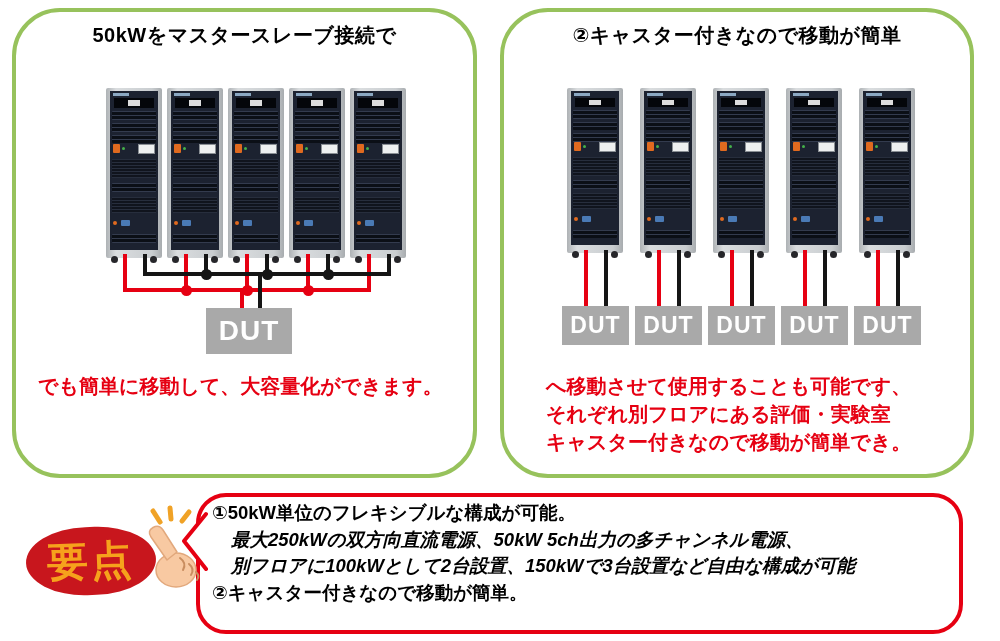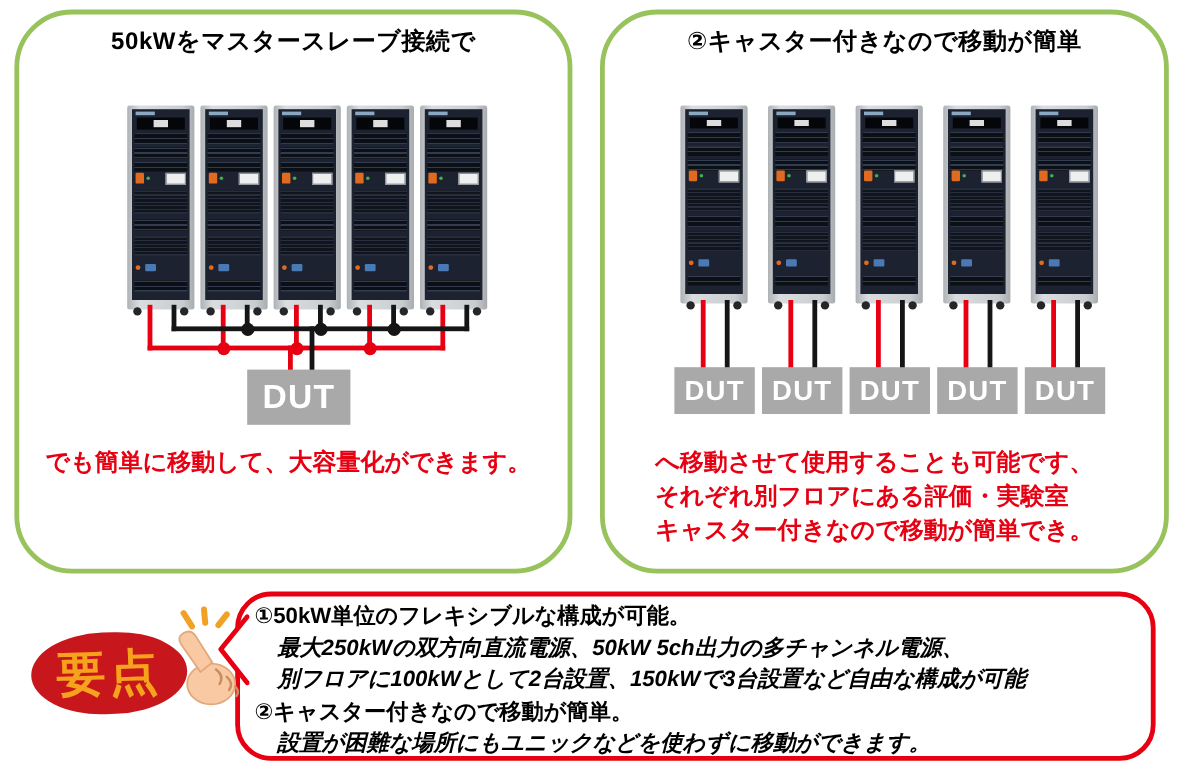--- a/index.html
+++ b/index.html
@@ -408,21 +408,20 @@
   <div>それぞれ別フロアにある評価・実験室</div>
   <div>キャスター付きなので移動が簡単でき。</div>
 </div>
 
 <div id="kp-box"></div>
 <div id="kp-lines">
   <div class="kp-line">①50kW単位のフレキシブルな構成が可能。</div>
   <div class="kp-line ind">最大250kWの双方向直流電源、50kW 5ch出力の多チャンネル電源、</div>
   <div class="kp-line ind">別フロアに100kWとして2台設置、150kWで3台設置など自由な構成が可能</div>
   <div class="kp-line">②キャスター付きなので移動が簡単。</div>
-  <div class="kp-line ind">設置が困難な場所にもユニックなどを使わずに移動ができます。</div>
 </div>
 <svg id="tail" width="30" height="62" viewBox="0 0 30 62">
   <path d="M28,3 L6,30 L28,58" fill="#ffffff" stroke="#e60012" stroke-width="4" stroke-linecap="round" stroke-linejoin="round"></path>
 </svg>
 
 <div id="badge">
     <span>要点</span>
   </div>
 <svg id="hand" width="70" height="100" viewBox="0 0 70 100">
   <g stroke="#f0a226" stroke-width="5" stroke-linecap="round">

